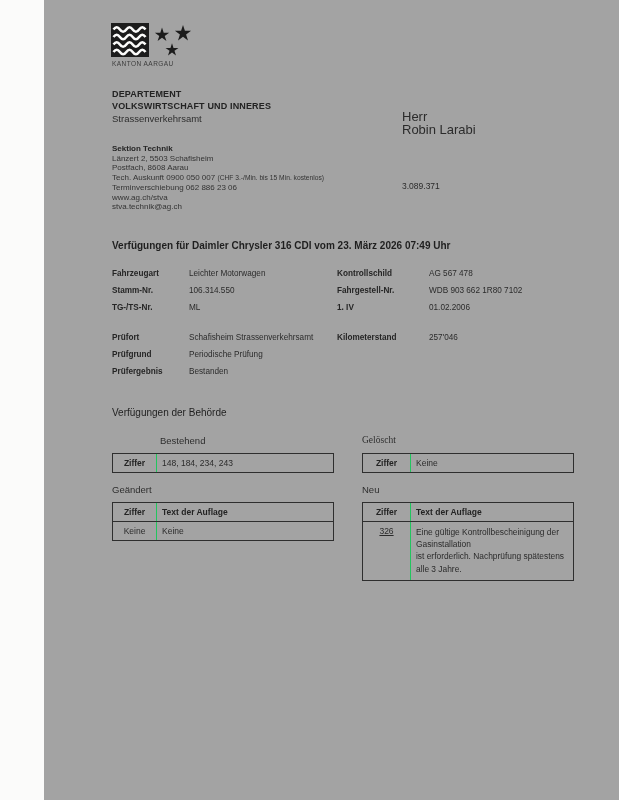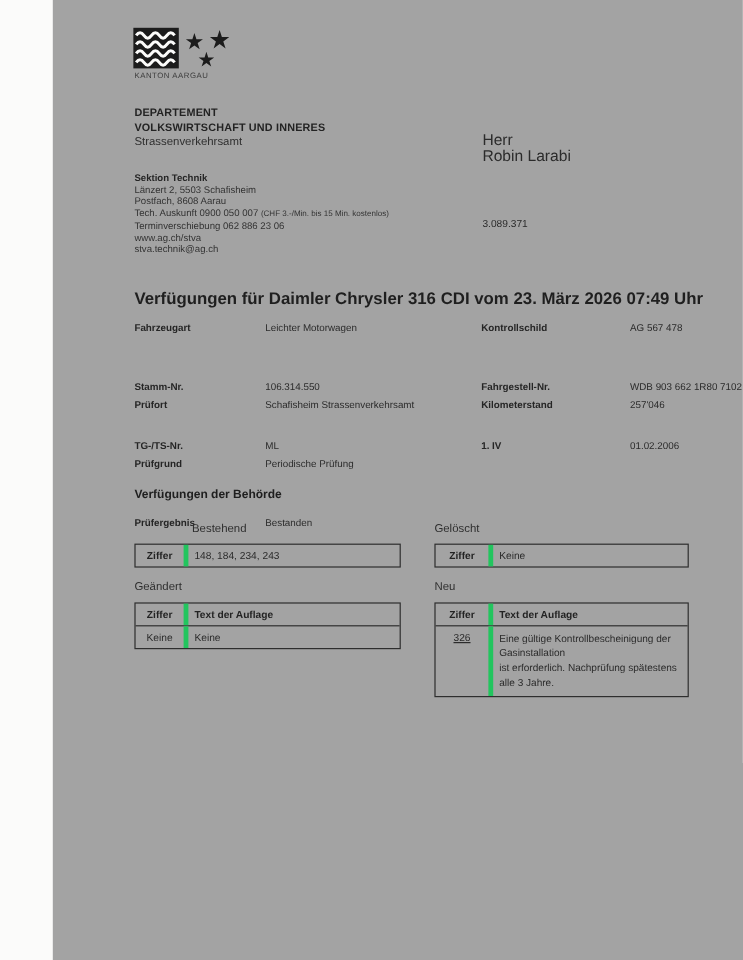--- a/index.html
+++ b/index.html
@@ -22,47 +22,47 @@
   
   .recipient { left:358px; top:110px; font-size:13px; line-height:13px; }
 
   
   .contact { left:68px; top:144px; font-size:8px; line-height:9.7px; color:#333; }
   .contact-title { font-weight:bold; color:#252525; }
   .note { font-size:6.7px; }
 
   .refnum { left:358px; top:181px; font-size:8.5px; }
 
-  .doc-title { left:68px; top:240px; font-size:14px; font-weight:bold; color:#1f1f1f; }
-
-  
-  .grid { left:68px; width:480px; display:grid; grid-template-columns:77px 148px 92px 1fr;gap:32px; }
+  .doc-title { left:68px; top:240px; font-size:10px; font-weight:bold; color:#1f1f1f; }
+
+  
+  .grid { left:68px; width:480px; display:grid; grid-template-columns:77px 148px 92px 1fr; }
   .grid.vehicle { top:266px; }
   .grid.inspection { top:330px; }
   .cell { font-size:8.2px; line-height:16.8px; height:16.8px; white-space:nowrap; }
   .cell.lbl { font-weight:bold; color:#252525; }
 
-  .heading2 { left:68px; top:407px; font-size:10px; font-weight:bold; color:#1f1f1f; }
+  .heading2 { left:68px; top:407px; font-size:10px; font-weight:normal; color:#1f1f1f; }
 
   .section-title { font-size:9.5px; color:#2e2e2e; }
   .st-bestehend { left:68px;  top:435px;padding-left:48px; }
-  .st-geloescht { left:318px; top:435px; }
+  .st-geloescht { left:318px; top:435px;font-family:Liberation Serif, serif; }
   .st-geaendert { left:68px;  top:484px; }
   .st-neu       { left:318px; top:484px; }
 
   
   .vtable { border:1.2px solid #2e2e2e; }
   .t-bestehend { left:68px;  top:453px; width:222px; }
   .t-geloescht { left:318px; top:453px; width:212px; }
   .t-geaendert { left:68px;  top:502px; width:222px; }
   .t-neu       { left:318px; top:502px; width:212px; }
   .vrow { display:flex; align-items:stretch; }
   .vrow + .vrow { border-top:1px solid #2e2e2e; }
   .vcell { font-size:8.5px; padding:3.5px 5px; min-height:18px; }
-  .vcell.ziffer { flex:0 0 44px; width:44px; text-align:center; border-right:4px solid #22c55e; }
+  .vcell.ziffer { flex:0 0 44px; width:44px; text-align:center; border-right:1px solid #22c55e; }
   .t-geloescht .vcell.ziffer, .t-neu .vcell.ziffer { flex:0 0 48px; width:48px; }
   .vcell.grow { flex:1 1 auto; min-width:0; }
   .vrow.header .vcell { font-weight:bold; color:#232323; }
   .vcell.bold { font-weight:bold; color:#232323; }
   .vcell.prewrap { white-space:pre-line; line-height:12.2px; font-size:8.4px; padding-top:4px; padding-bottom:5px; }
   .vcell.vtop { padding-top:4px;text-decoration:underline; }
 
   
   .scan-marker { left:603px; top:784px; width:11px; height:13px; }
   .scan-marker .half { width:100%; height:50%; }

